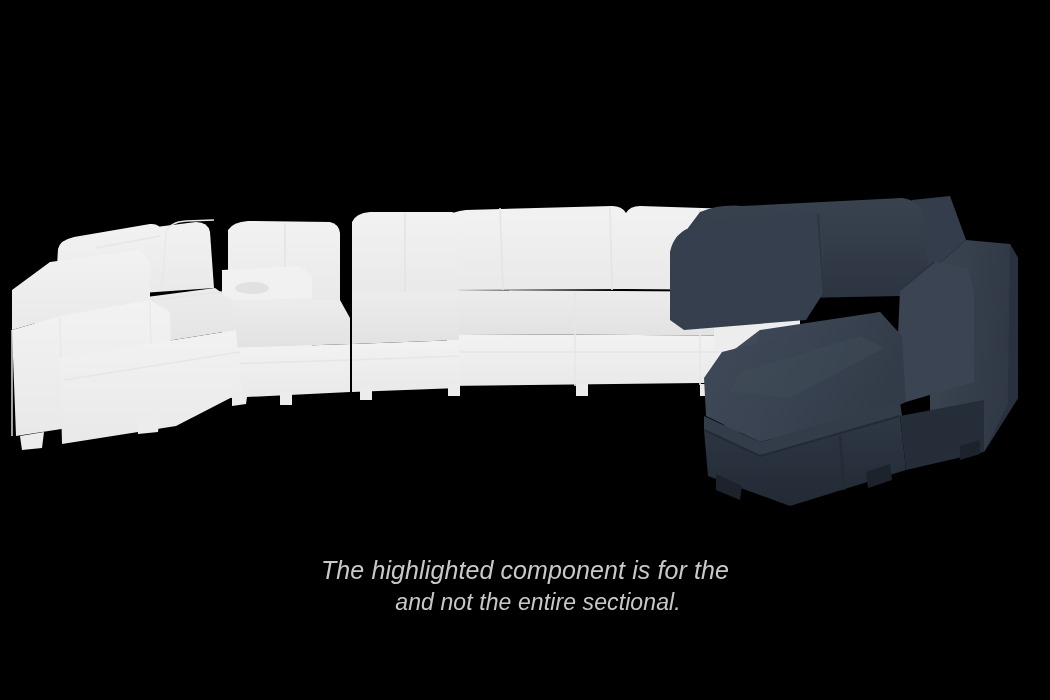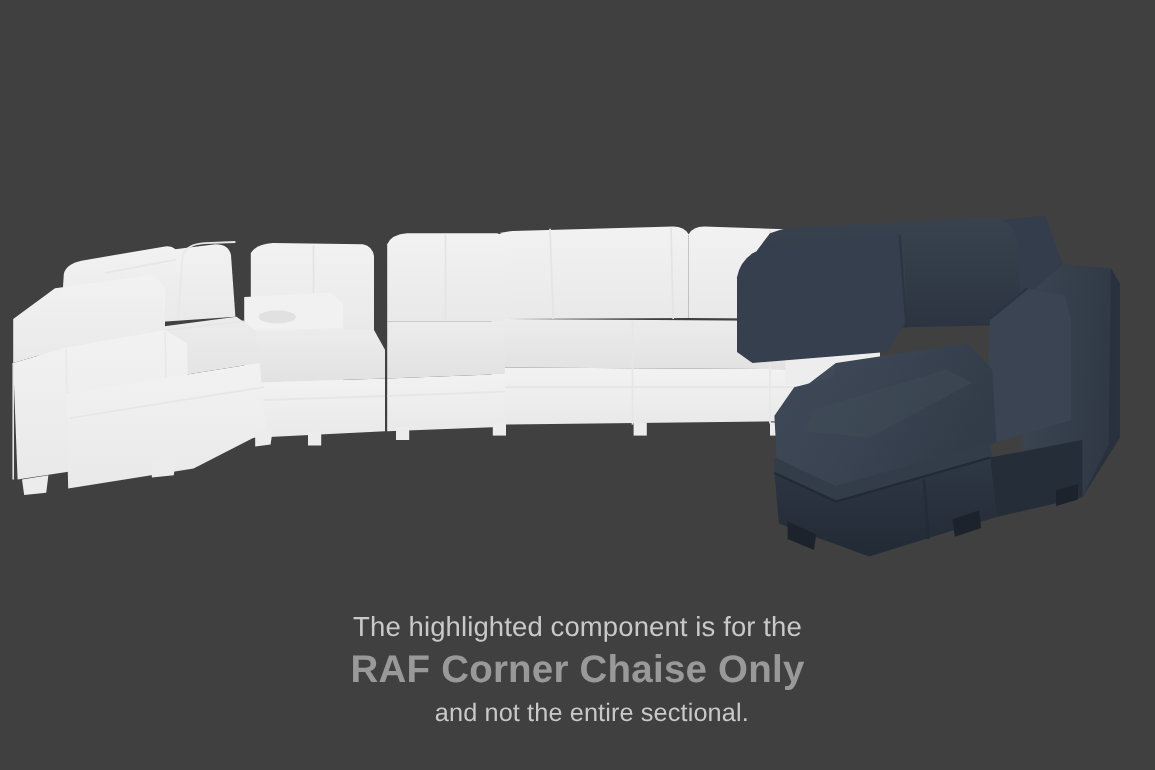--- a/index.html
+++ b/index.html
@@ -9,22 +9,23 @@
     background: #ffffff;
   }
   body {
     font-family: "Liberation Sans", sans-serif;
     -webkit-font-smoothing: antialiased;
   }
   #stage {
     position: relative;
     width: 1050px;
     height: 700px;
-    background: #404040;
+    background: #000000;
     overflow: hidden;
+    font-style: italic;
   }
 
   
   #product-illustration {
     position: absolute;
     left: 0;
     top: 0;
     width: 1050px;
     height: 520px;
   }
@@ -226,17 +227,16 @@
 
         <path d="M716 474 L742 486 L740 500 L716 490 Z" fill="#1c232c"></path>
         <path d="M866 472 L890 464 L892 480 L868 488 Z" fill="#1c232c"></path>
         <path d="M960 446 L980 440 L980 454 L960 460 Z" fill="#1c232c"></path>
       </g>
     </svg>
   </div>
 
   <div id="caption">
     <span class="cap-line-1">The highlighted component is for the</span>
-    <span class="cap-line-2">RAF Corner Chaise Only</span>
     <span class="cap-line-3">and not the entire sectional.</span>
   </div>
 
 </div>
 
 </body></html>

